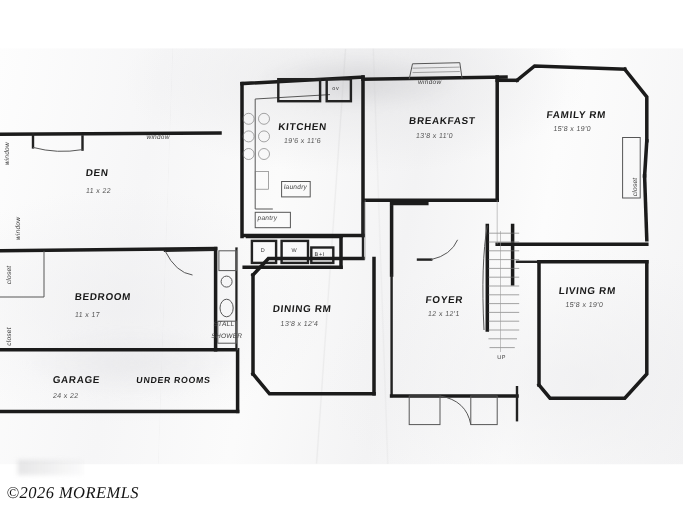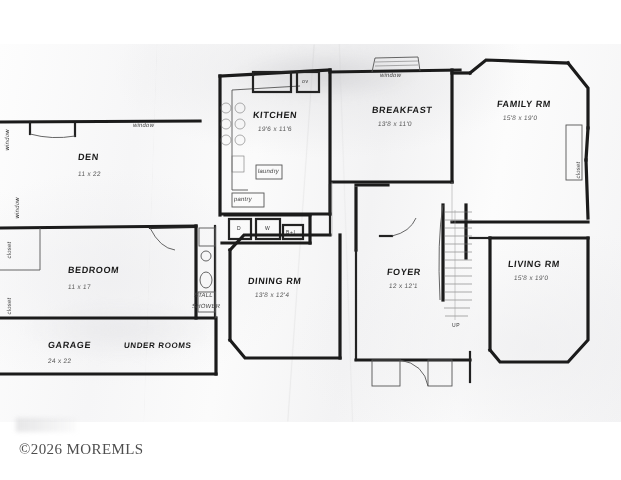--- a/index.html
+++ b/index.html
@@ -77,27 +77,28 @@
   .vert {
     transform: rotate(-90deg) skewX(-8deg);
     transform-origin: left top;
   }
   .tiny-box-label {
     font-size: 5px;
     color: #333;
   }
   #watermark {
     position: absolute;
-    left: 19px;
+    left: 6px;
     bottom: 22px;
     font-family: "Liberation Serif", serif;
     font-size: 15px;
-    color: #404040;
+    color: #000000;
     letter-spacing: 0.4px;
     opacity: 0.92;
+    font-style: italic;
   }
   #wm-ghost {
     position: absolute;
     left: 16px;
     bottom: 48px;
     width: 60px;
     height: 14px;
     background: linear-gradient(90deg, rgba(210,210,212,0.55), rgba(235,235,236,0.2));
     filter: blur(2px);
   }

